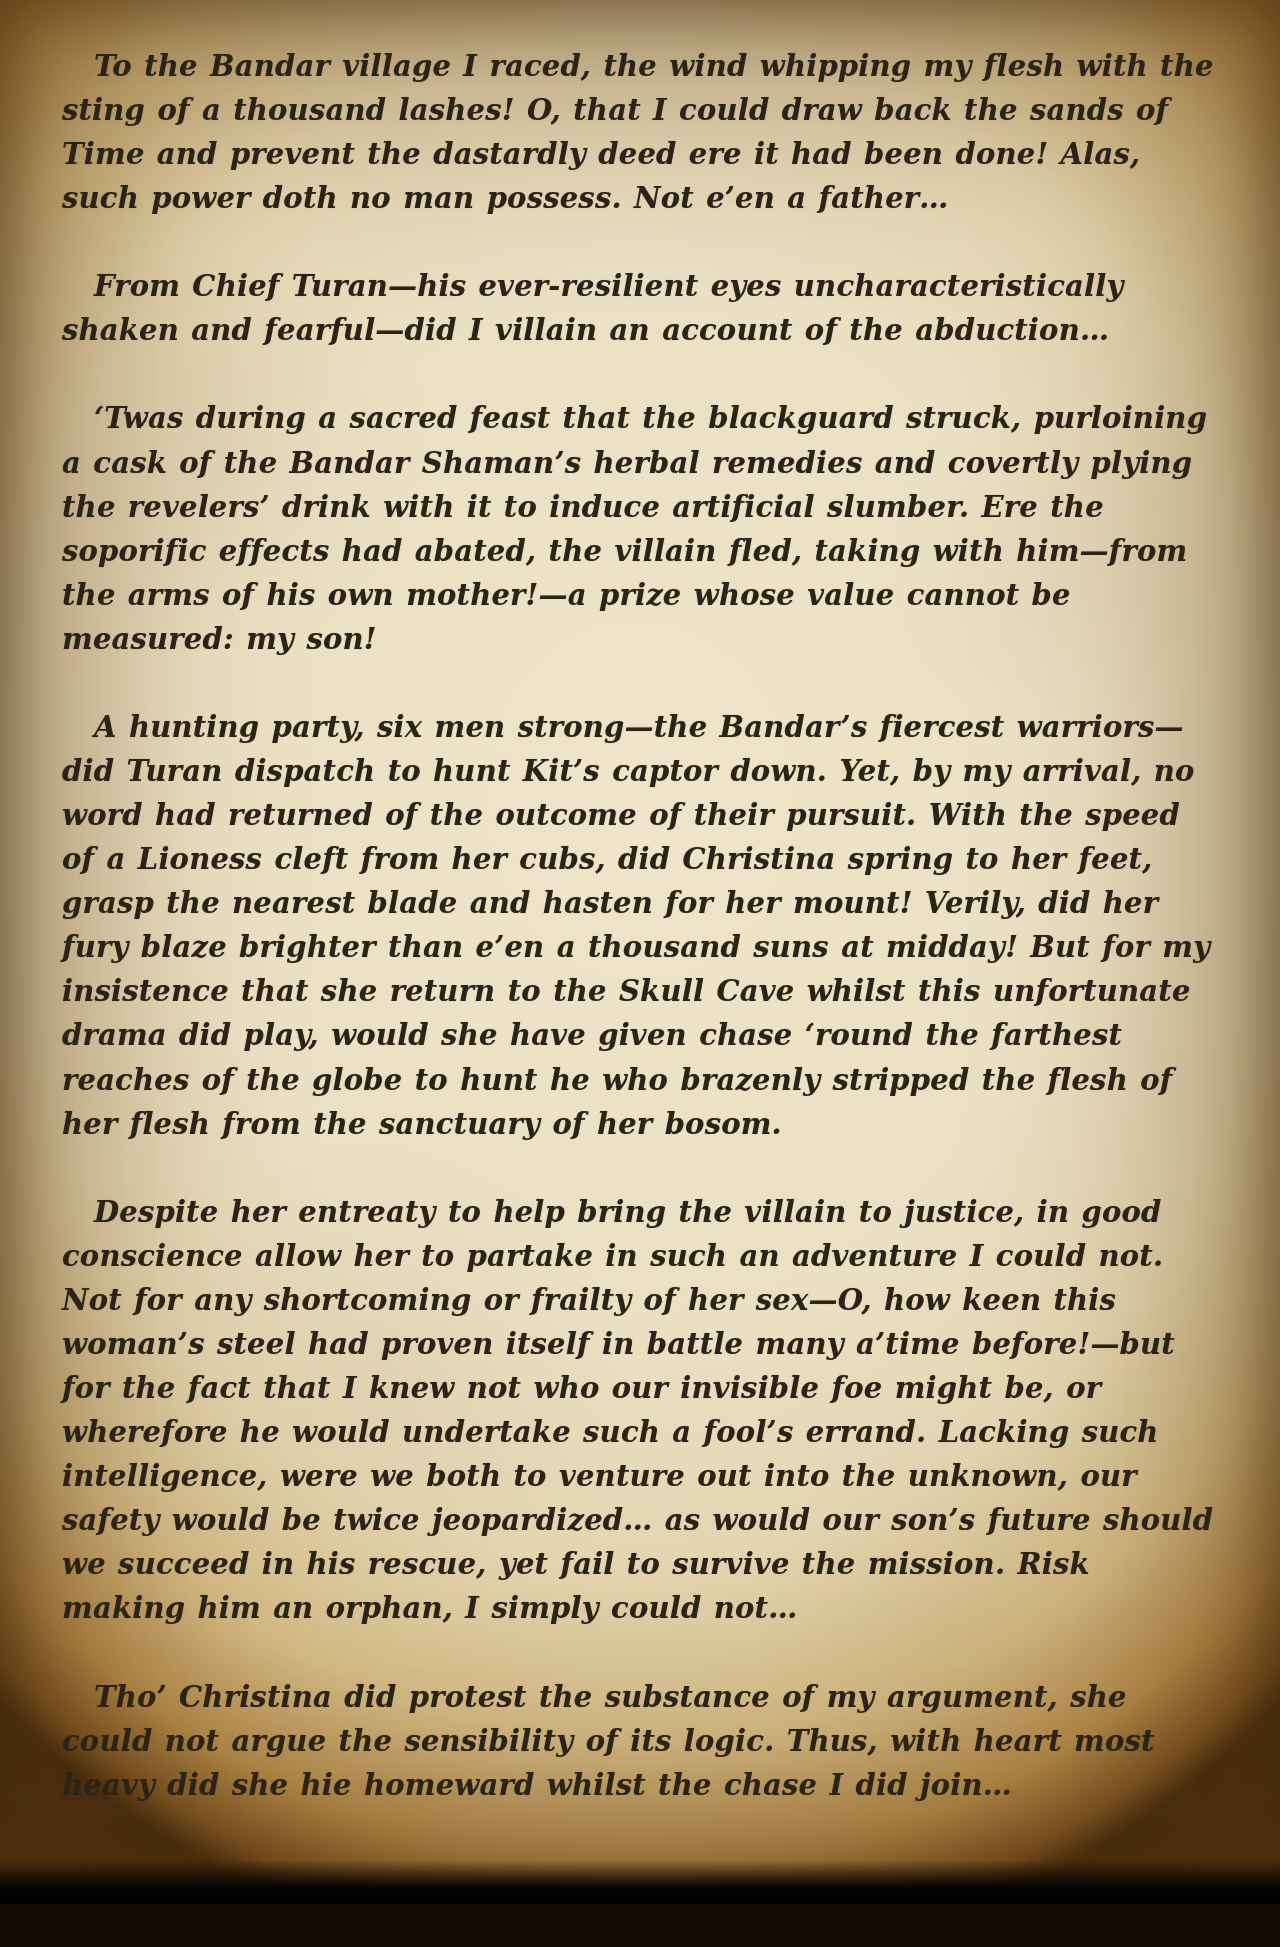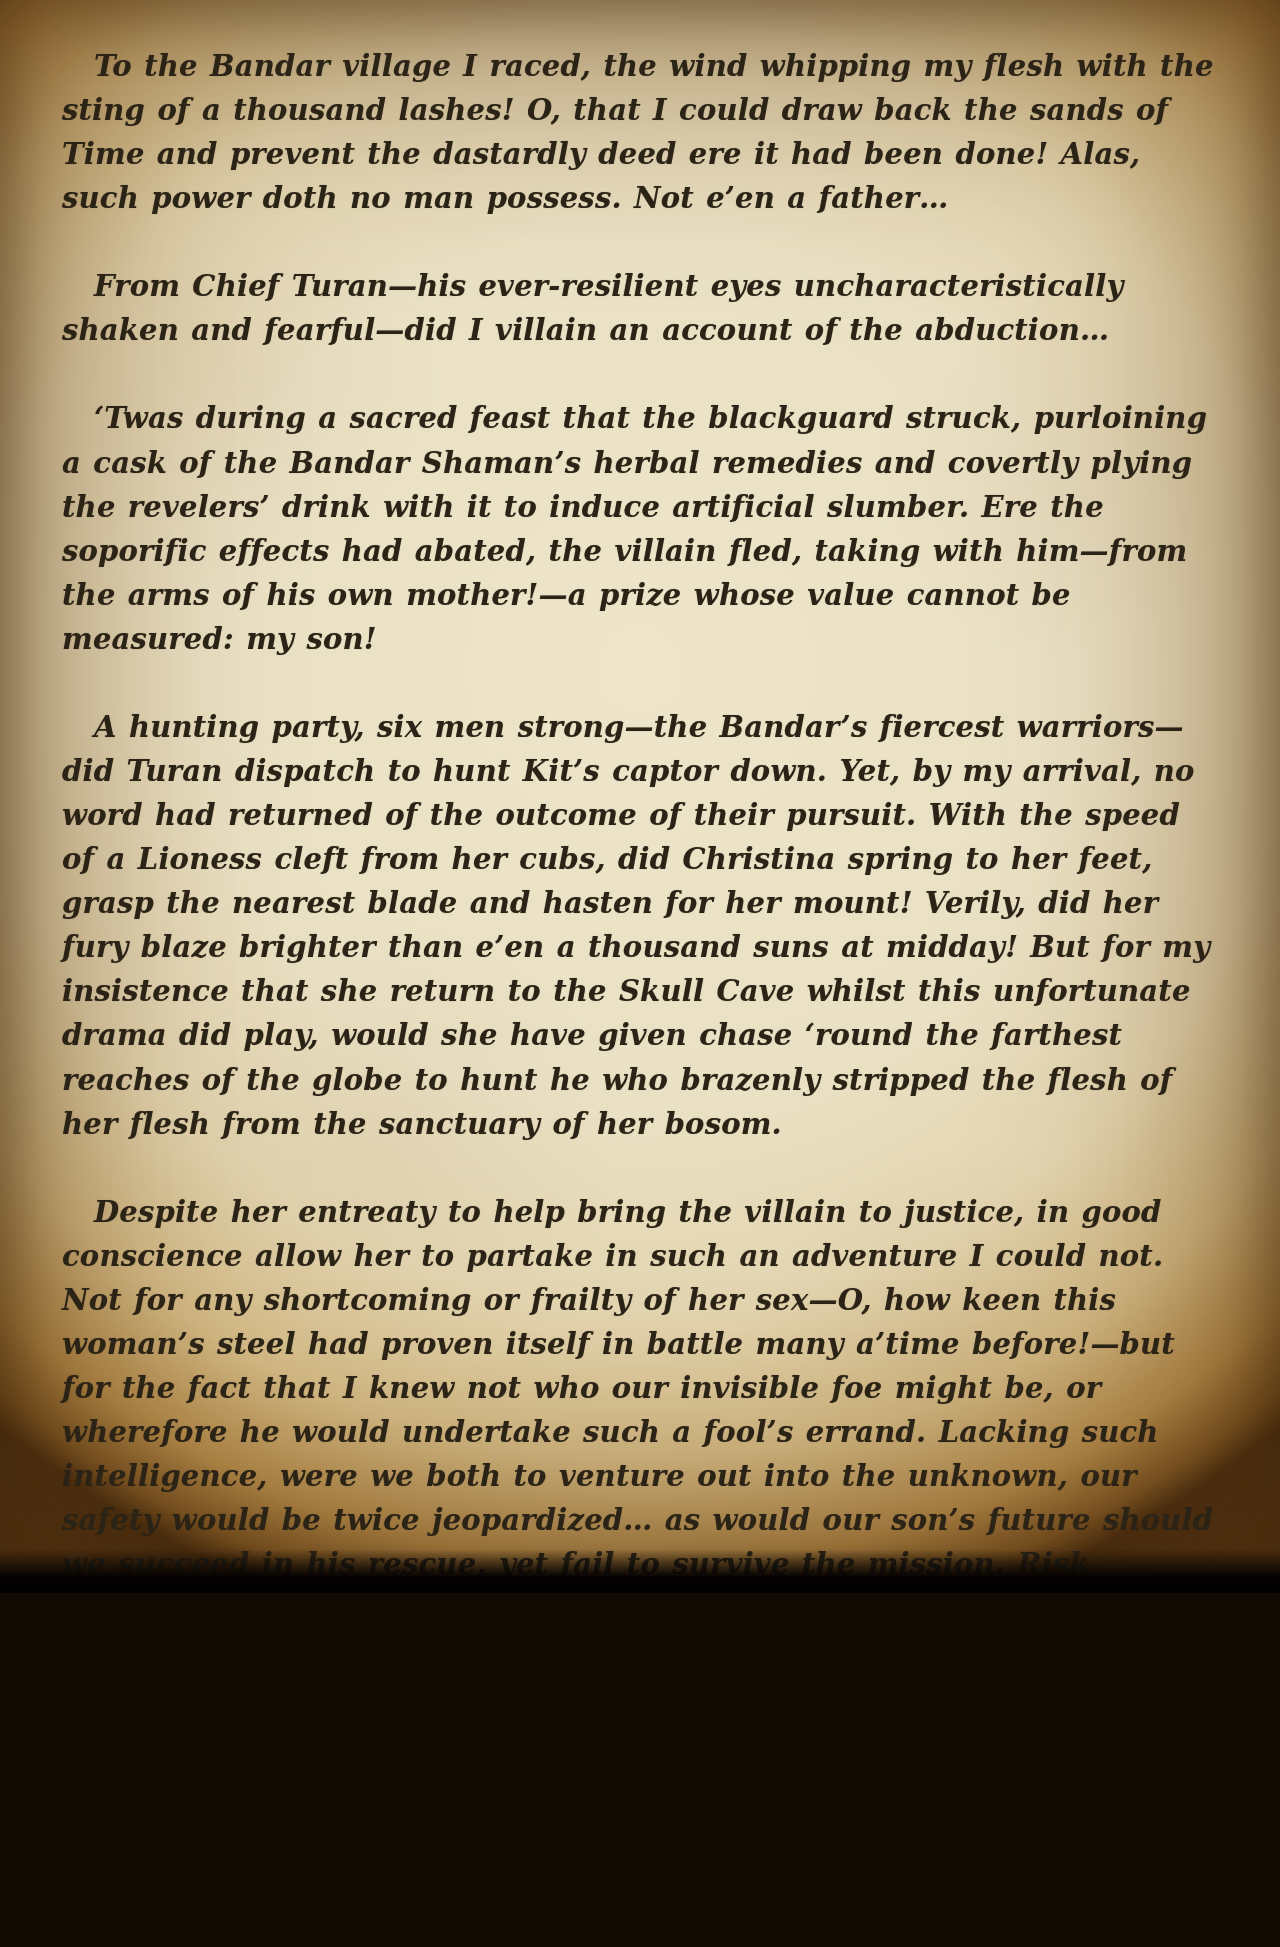--- a/index.html
+++ b/index.html
@@ -3,21 +3,21 @@
 <meta charset="utf-8">
 <style>
   html, body {
     margin: 0;
     padding: 0;
     background: #120b04;
   }
   .viewport {
     position: relative;
     width: 1280px;
-    height: 1593px;
+    height: 1904px;
     overflow: hidden;
     background: #120b04;
     text-decoration: underline;
   }
   
   .page {
     position: absolute;
     inset: 0;
     background:
       radial-gradient(ellipse 78% 62% at 50% 42%,
@@ -76,16 +76,17 @@
 <body>
 
 <div class="viewport">
   <div class="page">
     <div class="content">
       <p>To the Bandar village I raced, the wind whipping my flesh with the sting of a thousand lashes! O, that I could draw back the sands of Time and prevent the dastardly deed ere it had been done! Alas, such power doth no man possess. Not e’en a father…</p>
       <p>From Chief Turan—his ever-resilient eyes uncharacteristically shaken and fearful—did I villain an account of the abduction…</p>
       <p>‘Twas during a sacred feast that the blackguard struck, purloining a cask of the Bandar Shaman’s herbal remedies and covertly plying the revelers’ drink with it to induce artificial slumber.  Ere the soporific effects had abated, the villain fled, taking with him—from the arms of his own mother!—a prize whose value cannot be measured: my son!</p>
       <p>A hunting party, six men strong—the Bandar’s fiercest warriors—did Turan dispatch to hunt Kit’s captor down. Yet, by my arrival, no word had returned of the outcome of their pursuit. With the speed of a Lioness cleft from her cubs, did Christina spring to her feet, grasp the nearest blade and hasten for her mount! Verily, did her fury blaze brighter than e’en a thousand suns at midday! But for my insistence that she return to the Skull Cave whilst this unfortunate drama did play, would she have given chase ‘round the farthest reaches of the globe to hunt he who brazenly stripped the flesh of her flesh from the sanctuary of her bosom.</p>
       <p>Despite her entreaty to help bring the villain to justice, in good conscience allow her to partake in such an adventure I could not.  Not for any shortcoming or frailty of her sex—O, how keen this woman’s steel had proven itself in battle many a’time before!—but for the fact that I knew not who our invisible foe might be, or wherefore he would undertake such a fool’s errand.  Lacking such intelligence, were we both to venture out into the unknown, our safety would be twice jeopardized… as would our son’s future should we succeed in his rescue, yet fail to survive the mission. Risk making him an orphan, I simply could not…</p>
+      <p>Tho’ Christina did protest the substance of my argument, she could not argue the sensibility of its logic. Thus, with heart most heavy did she hie homeward whilst the chase I did join…</p>
     </div>
     <div class="bottom-strip"></div>
   </div>
 </div>
 
 </body></html>

